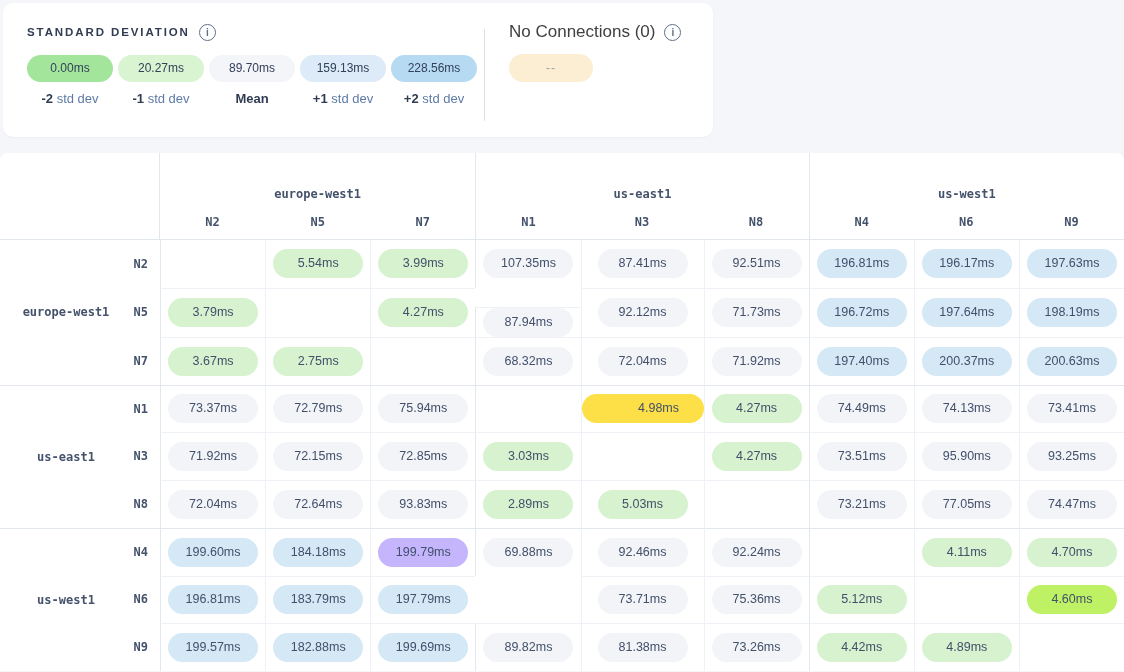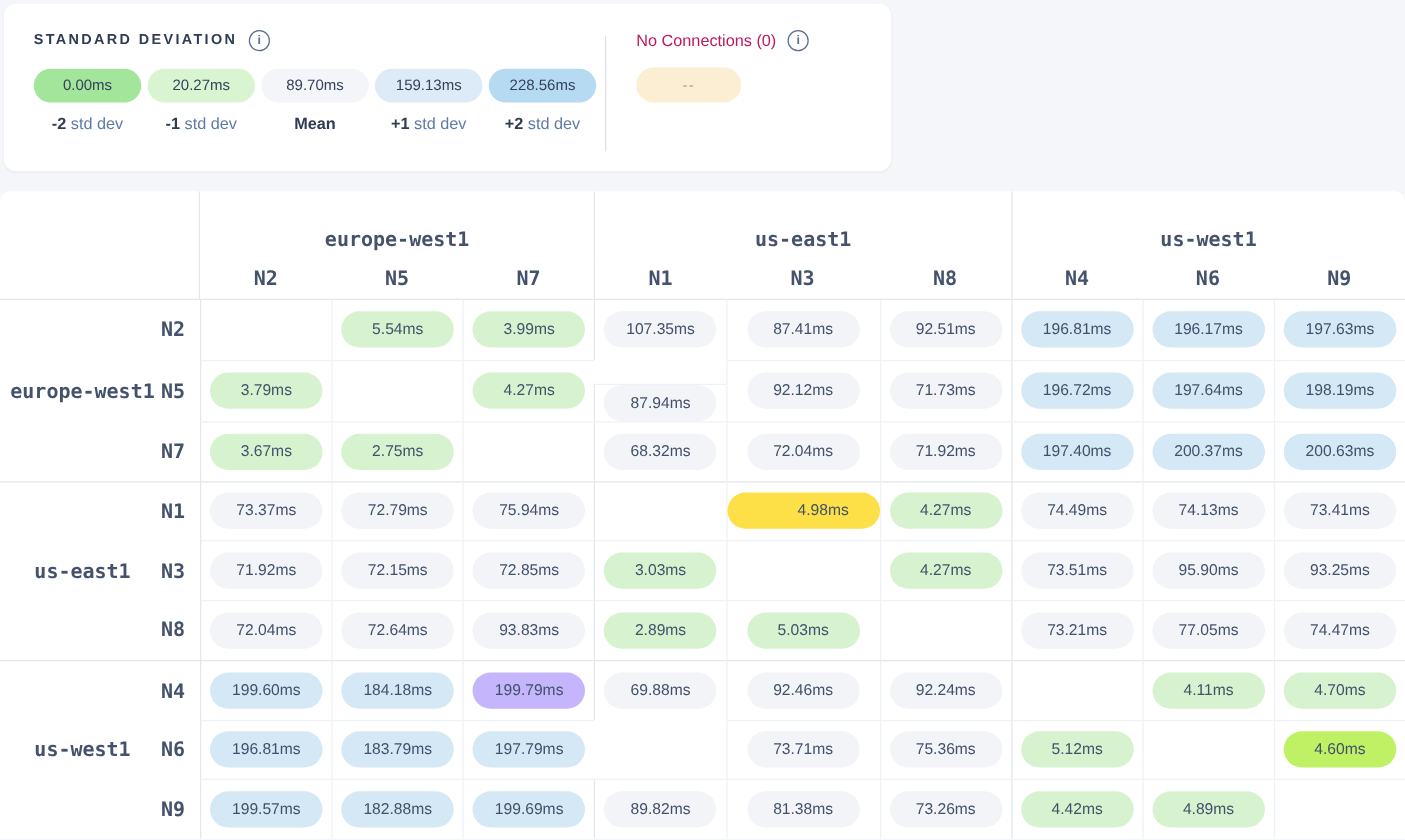--- a/index.html
+++ b/index.html
@@ -60,21 +60,21 @@
     color: #33415a;
   }
   .legend-labels { display: flex; gap: 5px; margin-top: 9px; }
   .legend-label { width: 86px; text-align: center; font-size: 13px; white-space: nowrap; }
   .label-prefix { font-weight: bold; color: #2f3c52; }
   .label-suffix { color: #5e7aa6; }
   .label-suffix.strong { color: #2f3c52; font-weight: bold; }
   .legend-divider { width: 1px; background: #dce1e9; margin: 26px 0 16px 0; }
   .legend-right { flex: 1; padding: 20px 0 0 24px; }
   .nc-title-row { display: flex; align-items: center; gap: 9px; height: 18px; }
-  .nc-label { font-size: 13px; color: #be185d; }
+  .nc-label { font-size: 17px; color: #404040; }
   .nc-pill {
     margin-top: 13px;
     width: 84px; height: 28px;
     line-height: 28px;
     border-radius: 14px;
     text-align: center;
     font-size: 12px;
     color: #9aa0ab;
     letter-spacing: 1px;
   }
@@ -91,21 +91,21 @@
   .grid {
     display: grid;
     width: 100%; height: 100%;
     grid-template-columns: 132px 28px repeat(9, 1fr);
     grid-template-rows: 52px 35px repeat(9, 1fr);
   }
   .cell { display: flex; align-items: center; justify-content: center; box-sizing: border-box; }
   .mono {
     font-family: "DejaVu Sans Mono", monospace;
     font-weight: bold;
-    font-size: 16px;
+    font-size: 12px;
     color: #44526b;
   }
   .region-col-header { align-items: flex-end; padding-bottom: 4px; }
   .node-row-header { justify-content: flex-end; padding-right: 12px; }
   .vb-dark { border-left: 1px solid #e2e7ee; }
   .vb-light { border-left: 1px solid #eef1f5; }
   .hb-dark { border-top: 1px solid #e2e7ee; }
   .hb-light { border-top: 1px solid #eef1f5; }
   .rb-dark { border-right: 1px solid #e2e7ee; }
   .bb-dark { border-bottom: 1px solid #e2e7ee; }

